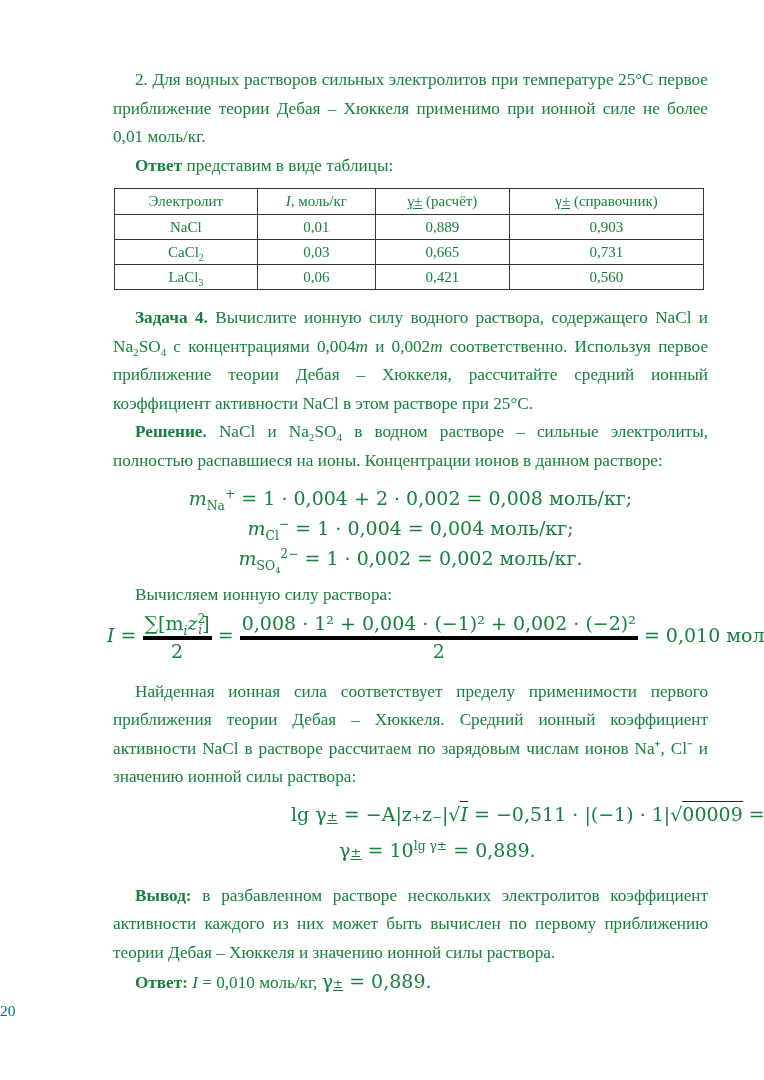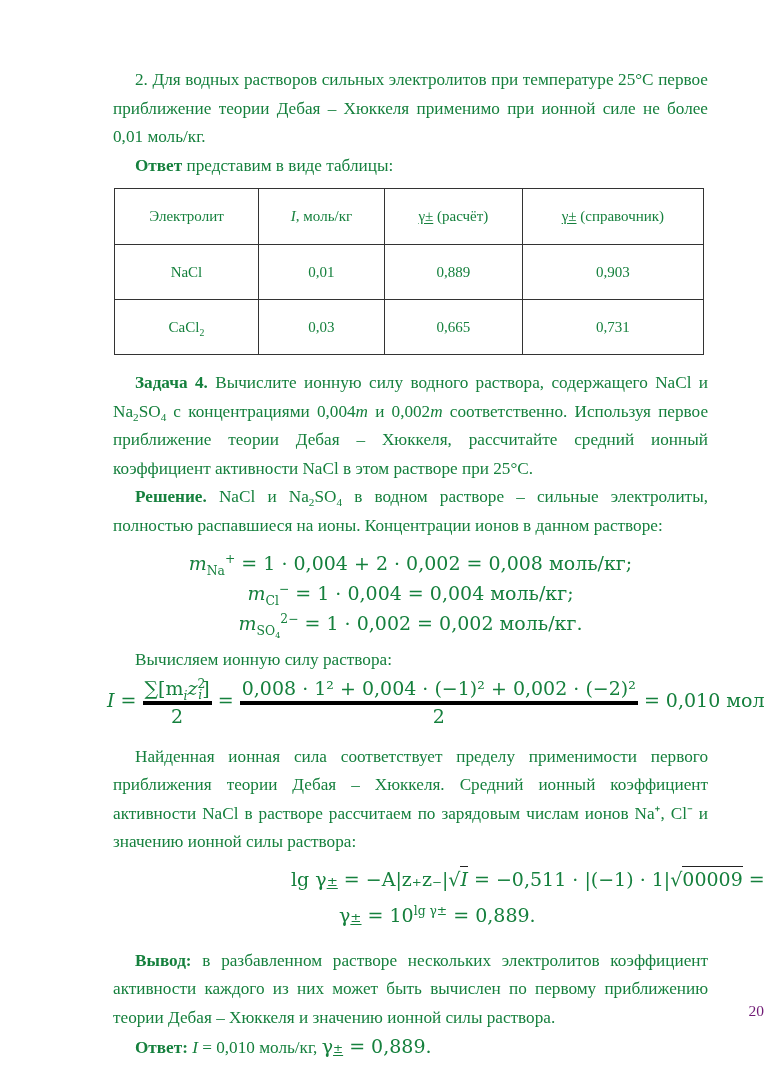--- a/index.html
+++ b/index.html
@@ -7,31 +7,31 @@
   .page {
     position: absolute; left: 113px; top: 66px; width: 595px;
     font-family: "Liberation Serif", serif; font-size: 17.2px; color: #15803d;
   }
   .p { text-align: justify; text-align-last: left; line-height: 28.5px; margin: 0; text-indent: 22px; }
   .b { font-weight: bold; }
   .i { font-style: italic; }
   sub, sup { font-size: 65%; line-height: 0; }
   .tbl-wrap { margin: 8px 0 0 1px; }
   table { border-collapse: collapse; width: 590px; font-size: 15px; }
-  td, th { border: 1.3px solid #333; text-align: center; font-weight: normal; height: 22px; padding: 16px; }
+  td, th { border: 1.3px solid #333; text-align: center; font-weight: normal; height: 22px; padding: 1px; }
   th { height: 23px; }
   .math { font-family: "DejaVu Serif", serif; font-size: 19px; }
   .math .mi { font-style: italic; }
   .eq { text-align: center; line-height: 30px; }
   .frac { display: inline-block; vertical-align: middle; text-align: center; }
   .frac .num { display: block; border-bottom: 4px solid #000000; padding: 0 2px 2px; line-height: 22px; }
   .frac .den { display: block; line-height: 22px; }
   .sqrt { border-top: 1px solid #222; padding-top: 1px; }
   .pm { text-decoration: underline; text-underline-offset: 2px; }
-  .pagenum { position: absolute; top: 1002px; left: 0; width: 764px; text-align: right; font-family: "Liberation Serif", serif; font-size: 15.5px; color: #701a75; }
+  .pagenum { position: absolute; top: 1002px; left: 0; width: 764px; text-align: left; font-family: "Liberation Serif", serif; font-size: 15.5px; color: #0369a1; }
 </style>
 </head>
 <body>
 
 <div class="page">
 
   <p class="p">2. Для водных растворов сильных электролитов при температуре 25°C первое приближение теории Дебая – Хюккеля применимо при ионной силе не более 0,01 моль/кг.</p>
   <p class="p">
     <span class="b">Ответ</span><span> представим в виде таблицы:</span>
   </p>
@@ -49,20 +49,26 @@
         <td><span>NaCl</span></td>
         <td>0,01</td>
         <td>0,889</td>
         <td>0,903</td>
       </tr>
       <tr>
         <td><span>CaCl</span><sub>2</sub></td>
         <td>0,03</td>
         <td>0,665</td>
         <td>0,731</td>
+      </tr>
+      <tr>
+        <td><span>LaCl</span><sub>3</sub></td>
+        <td>0,06</td>
+        <td>0,421</td>
+        <td>0,560</td>
       </tr>
     </tbody>
       </table>
   </div>
 
   <p class="p" style="margin-top:14px">
     <span class="b">Задача 4.</span><span> Вычислите ионную силу водного раствора, содержащего NaCl и Na</span><sub>2</sub><span>SO</span><sub>4</sub><span> с концентрациями 0,004</span><span class="i">m</span><span> и 0,002</span><span class="i">m</span><span> соответственно. Используя первое приближение теории Дебая – Хюккеля, рассчитайте средний ионный коэффициент активности NaCl в этом растворе при 25°C.</span>
   </p>
 
   <p class="p">

